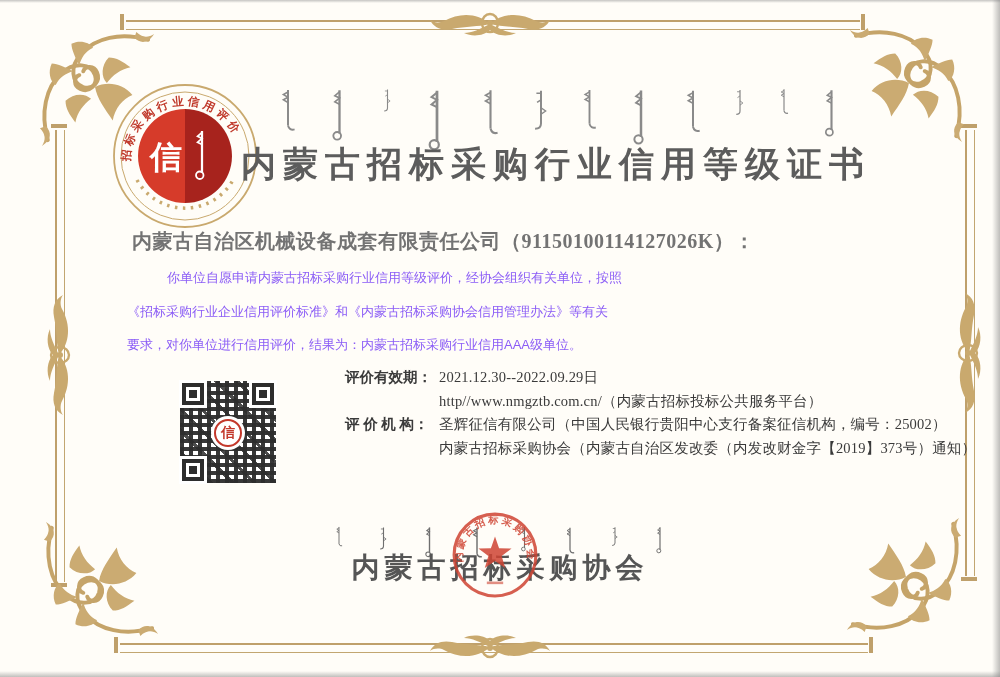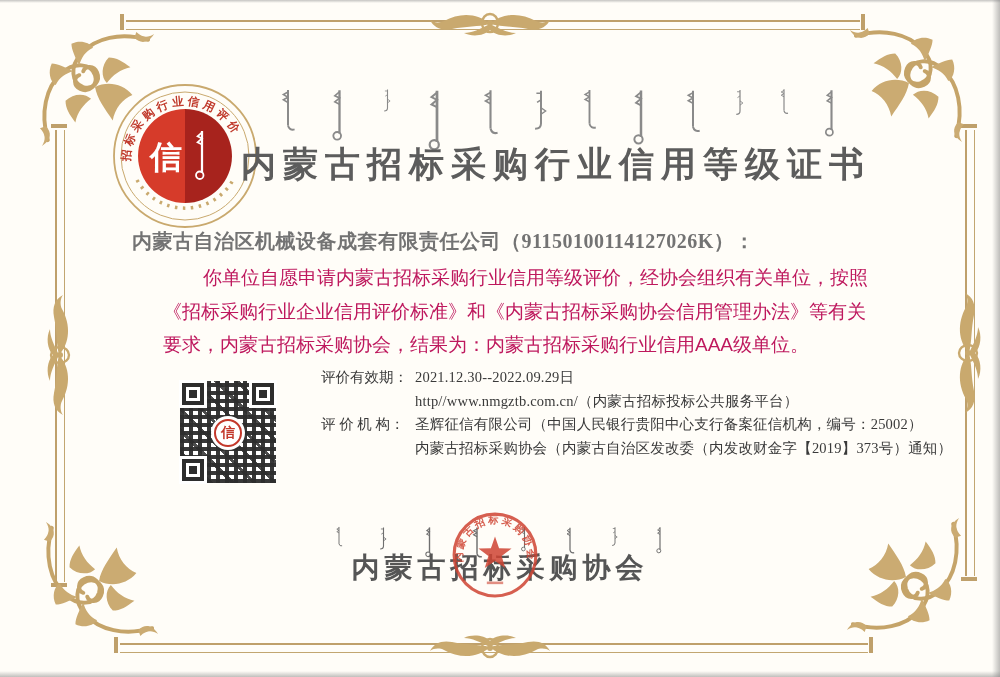--- a/index.html
+++ b/index.html
@@ -22,27 +22,27 @@
   .corner svg{width:100%;height:100%;}
   .corner-tr{transform:scaleX(-1);}
   .corner-bl{transform:scaleY(-1);}
   .corner-br{transform:scale(-1,-1);}
   .side-orn{width:140px;height:30px;}
   
   .mongol-row-top{left:280px;top:88px;width:560px;display:flex;justify-content:space-between;align-items:flex-start;color:#8a8a8a;}
   .cert-title{left:128px;top:141px;width:856px;text-align:center;font-size:35px;font-weight:bold;letter-spacing:7px;color:#5c5c5c;}
   
   .company-line{left:132px;top:228px;font-size:20px;font-weight:bold;color:#737373;letter-spacing:.5px;}
-  .body-par{left:127px;top:261px;width:756px;font-size:19px;line-height:33.5px;color:#be185d;
-    font-family:"Liberation Sans","DejaVu Sans",sans-serif;margin-left:36px;}
+  .body-par{left:127px;top:261px;width:756px;font-size:13px;line-height:33.5px;color:#8b5cf6;
+    font-family:"Liberation Sans","DejaVu Sans",sans-serif;}
   .body-par .indent{text-indent:40px;}
   
   .details{left:321px;top:366px;font-size:14.5px;color:#3a3a3a;}
   .detail-row{display:flex;height:23.5px;align-items:center;}
-  .detail-label{display:inline-block;width:94px;white-space:pre;font-weight:400;}
+  .detail-label{display:inline-block;width:94px;white-space:pre;font-weight:700;margin-left:24px;}
   .detail-value{white-space:pre;letter-spacing:.2px;}
   
   .qr{left:180px;top:381px;width:96px;height:102px;background-color:#fff;
     background-image:
       repeating-linear-gradient(0deg, rgba(45,45,45,.95) 0 4px, transparent 4px 8px),
       repeating-linear-gradient(90deg, rgba(45,45,45,.95) 0 4px, transparent 4px 9px),
       repeating-linear-gradient(45deg, transparent 0 6px, rgba(45,45,45,.85) 6px 9px, transparent 9px 15px);}
   .finder{position:absolute;width:22px;height:22px;border:4px solid #2d2d2d;background:#fff;box-shadow:0 0 0 3px #fff;box-sizing:border-box;}
   .finder::after{content:"";position:absolute;left:3px;top:3px;width:8px;height:8px;background:#2d2d2d;}
   .finder-tl{left:2px;top:2px;} .finder-tr{right:2px;top:2px;} .finder-bl{left:2px;bottom:2px;}
@@ -201,21 +201,21 @@
       </svg>
   </div>
 
   <div class="abs cert-title">内蒙古招标采购行业信用等级证书</div>
 
   <div class="abs company-line">内蒙古自治区机械设备成套有限责任公司（91150100114127026K）：</div>
 
   <div class="abs body-par">
     <div class="indent">你单位自愿申请内蒙古招标采购行业信用等级评价，经协会组织有关单位，按照</div>
     <div>《招标采购行业企业信用评价标准》和《内蒙古招标采购协会信用管理办法》等有关</div>
-    <div>要求，内蒙古招标采购协会，结果为：内蒙古招标采购行业信用AAA级单位。</div>
+    <div>要求，对你单位进行信用评价，结果为：内蒙古招标采购行业信用AAA级单位。</div>
   </div>
 
   <div class="abs qr">
     <div class="finder finder-tl"></div>
     <div class="finder finder-tr"></div>
     <div class="finder finder-bl"></div>
     <div class="qr-logo">
         <span>信</span>
       </div>
   </div>

